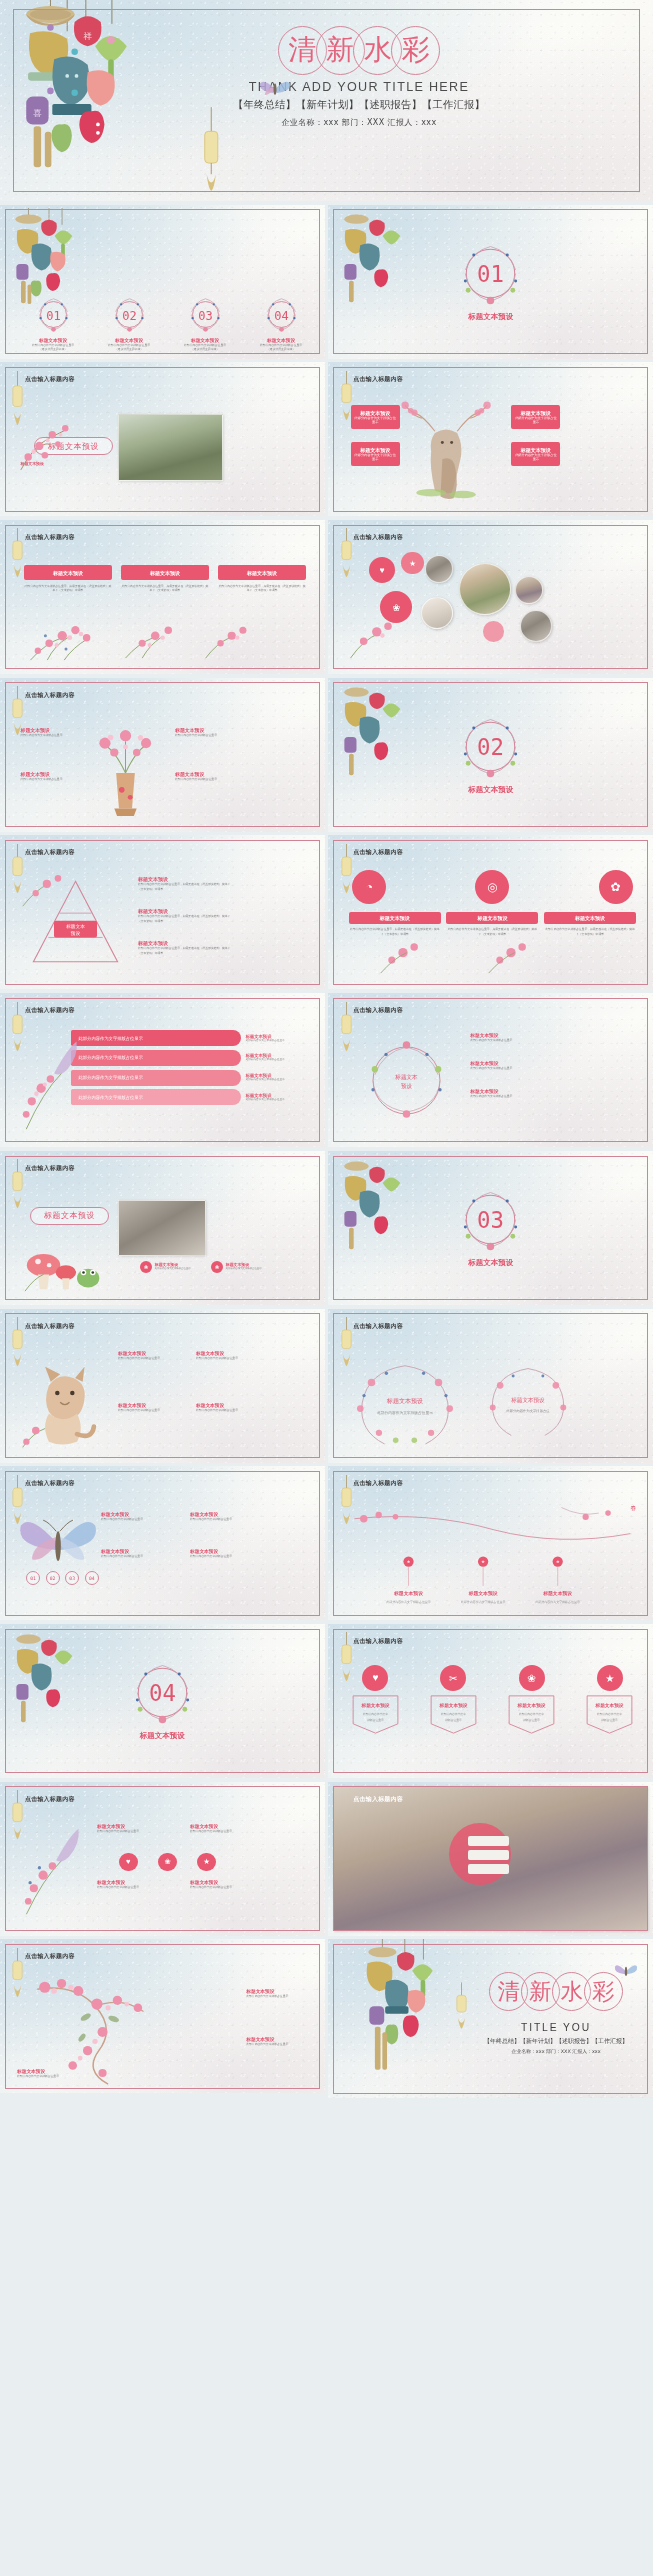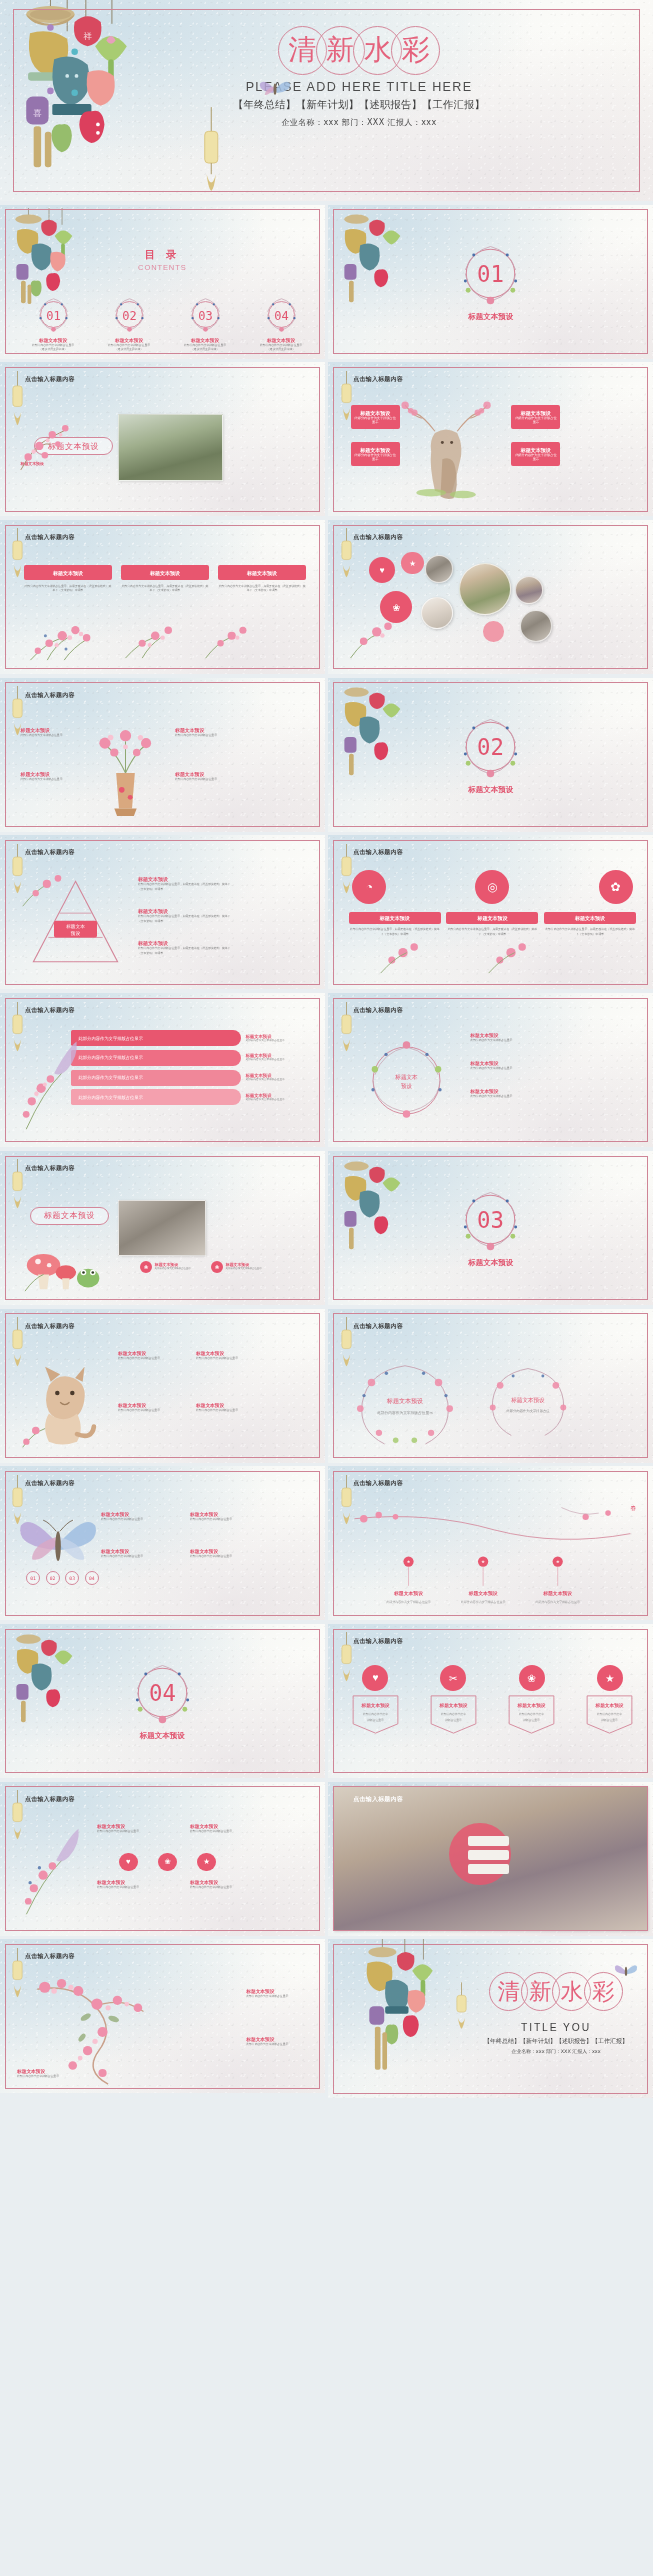--- a/index.html
+++ b/index.html
@@ -205,21 +205,21 @@
       <path d="M6 72 q5 18 10 0 q-2 16 -5 18 q-3 -2 -5 -18z" fill="#d8c17e"></path>
     </svg>
 
     <div class="cover-text">
       <div class="ctitle">
         <span class="ch">清</span>
         <span class="ch">新</span>
         <span class="ch">水</span>
         <span class="ch">彩</span>
       </div>
-      <div class="csub">PLEASE ADD HERE TITLE HERE</div>
+      <div class="csub">THANK ADD YOUR TITLE HERE</div>
       <div class="cbrackets">【年终总结】【新年计划】【述职报告】【工作汇报】</div>
       <div class="cmeta">企业名称：xxx     部门：XXX     汇报人：xxx</div>
     </div>
   </div>
 
   <div class="grid">
 
     <div class="slide thumb">
       <div class="frame"></div>
       <svg class="chimes-sm" viewBox="0 0 96 104">
@@ -237,24 +237,20 @@
         <path d="M50 48 q9 -3 15 2 q3 14 -8 18 q-10 -4 -7 -20z" fill="#ef9b95"></path>
         <rect x="13" y="60" width="13" height="17" rx="4" fill="#9574ad"></rect>
         <path d="M52 70 q7 -2 8 8 q-1 10 -8 11 q-7 -2 -7 -11 q0 -9 7 -8z" fill="#dc3f5d"></path>
         <path d="M34 78 q6 -2 6 7 q0 9 -6 10 q-6 -2 -6 -10 q0 -9 6 -7z" fill="#96bd6c"></path>
         <g fill="#c8ae72">
             <rect x="18" y="78" width="5" height="24" rx="2"></rect>
             <rect x="25" y="82" width="4" height="21" rx="2"></rect>
           </g>
       </svg>
 
-      <div style="position:absolute;left:0;right:0;top:43px;text-align:center;z-index:5">
-        <div class="redtitle" style="font-size:10.3px;letter-spacing:3.7px">目 录</div>
-        <div style="font-size:7.5px;color:#e08aa0;letter-spacing:0.9px;max-width:67px;margin:0.9px auto 0;font-family:'Liberation Sans',sans-serif">CONTENTS</div>
-      </div>
 
       <div style="position:absolute;left:15px;right:5.6px;top:91px;display:flex;justify-content:space-around;z-index:5">
         <div style="width:54px;text-align:center">
           <div class="wreath" style="margin:0 auto">
             <svg width="37" height="37" viewBox="0 0 40 40">
               <circle cx="20" cy="20" r="14" fill="none" stroke="#d4879a" stroke-width="1"></circle>
               <g stroke="#c8a4b2" stroke-width=".8" fill="none">
                 <path d="M20 3 q-11 3 -15 14"></path>
                   <path d="M20 3 q11 3 15 14"></path>
                 <path d="M5 20 q1 12 15 17"></path>

